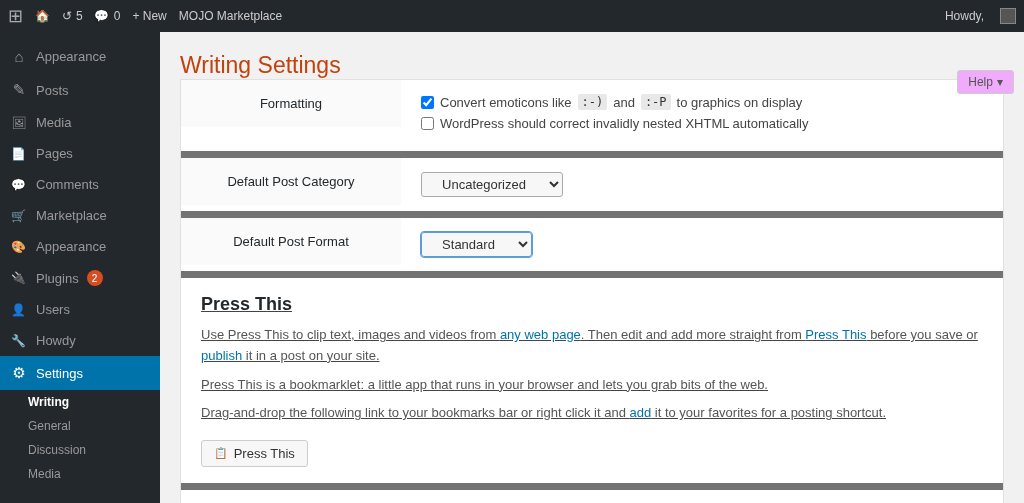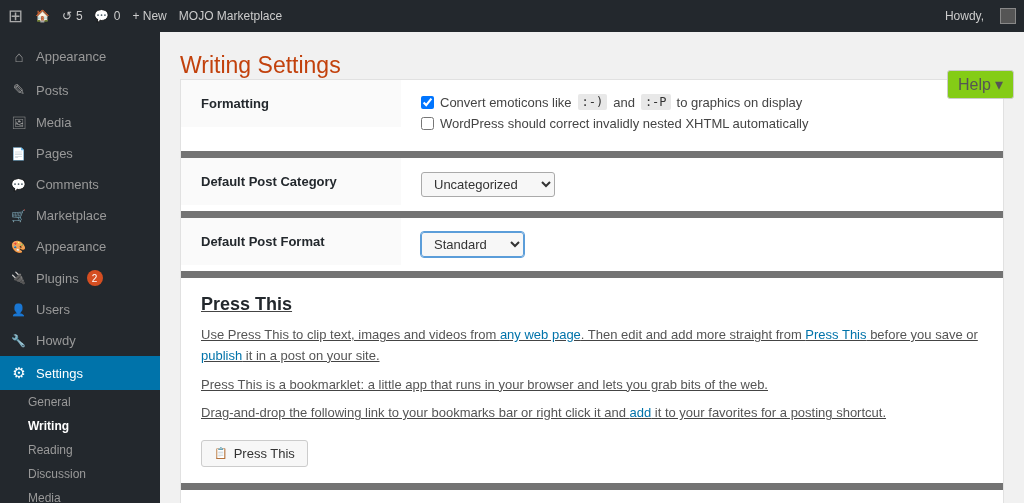--- a/index.html
+++ b/index.html
@@ -68,43 +68,44 @@
       font-weight: 400;
       color: #c2410c;
       margin-bottom: 0;
     }
 
     
     .help-btn {
       position: absolute;
       top: 38px;
       right: 10px;
-      background: #84cc16;
+      background: #f0abfc;
       border: 1px solid #ccc;
       border-radius: 3px;
       padding: 4px 10px;
-      font-size: 16px;
+      font-size: 12px;
       cursor: pointer;
       color: #555;
       display: flex;
       align-items: center;
       gap: 4px;
     }
 
     .checkbox-row { display: flex; align-items: center; gap: 6px; margin-bottom: 6px; font-size: 13px; }
     .checkbox-row input[type="checkbox"] { cursor: pointer; }
 
     select {
       border: 1px solid #aaa;
       border-radius: 3px;
-      padding: 3px 20px 3px 8px;
+      padding: 3px 20px 3px 16px;
       font-size: 13px;
       background: #f7f7f7;
       cursor: pointer;
       color: #333;
+      text-align: center;
     }
     .section-text { font-size: 13px; color: #555; line-height: 1.6; margin-bottom: 8px; }
     .section-text a { color: #0073aa; text-decoration: none; }
 
     .press-this-btn {
       display: inline-flex;
       align-items: center;
       gap: 6px;
       background: #f7f7f7;
       border: 1px solid #ccc;
@@ -133,23 +134,23 @@
     .full-section-inner { padding: 16px 20px; }
     .full-section-heading { font-size: 18px; font-weight: 600; color: #23282d; margin-bottom: 10px; }
 
     .inline-settings-row {
       display: flex;
       align-items: flex-start;
       border-top: 7px solid #737373;
     }
     .row-label {
       background: #fafafa;
-      text-align: left;
+      text-align: center;
       padding: 16px 20px;
-      font-weight: 700;
+      font-weight: 400;
       font-size: 13px;
       color: #23282d;
       width: 220px;
       flex-shrink: 0;
     }
     .row-content { padding: 14px 20px; flex: 1; }
 
     .top-wrap { position: relative; }
   </style>
 </head>
@@ -216,23 +217,22 @@
     </a>
     <a class="sidebar-item">
       <span class="icon" style="font-size:12px;">🔧</span>
       <span>Howdy</span>
     </a>
     <a class="sidebar-item active" style="background:#0073aa; color:#fff;">
       <span class="icon">⚙</span>
       <span>Settings</span>
     </a>
 
+    <a class="sidebar-sub-item active" style="color:#fff; font-weight:600;">Writing</a>
     <a class="sidebar-sub-item">General</a>
-    <a class="sidebar-sub-item active" style="color:#fff; font-weight:600;">Writing</a>
-    <a class="sidebar-sub-item">Reading</a>
     <a class="sidebar-sub-item">Discussion</a>
     <a class="sidebar-sub-item">Media</a>
 
   </nav>
 
   <div class="main-content top-wrap">
 
     <button class="help-btn">
       <span>Help</span>
       <span>▾</span>

